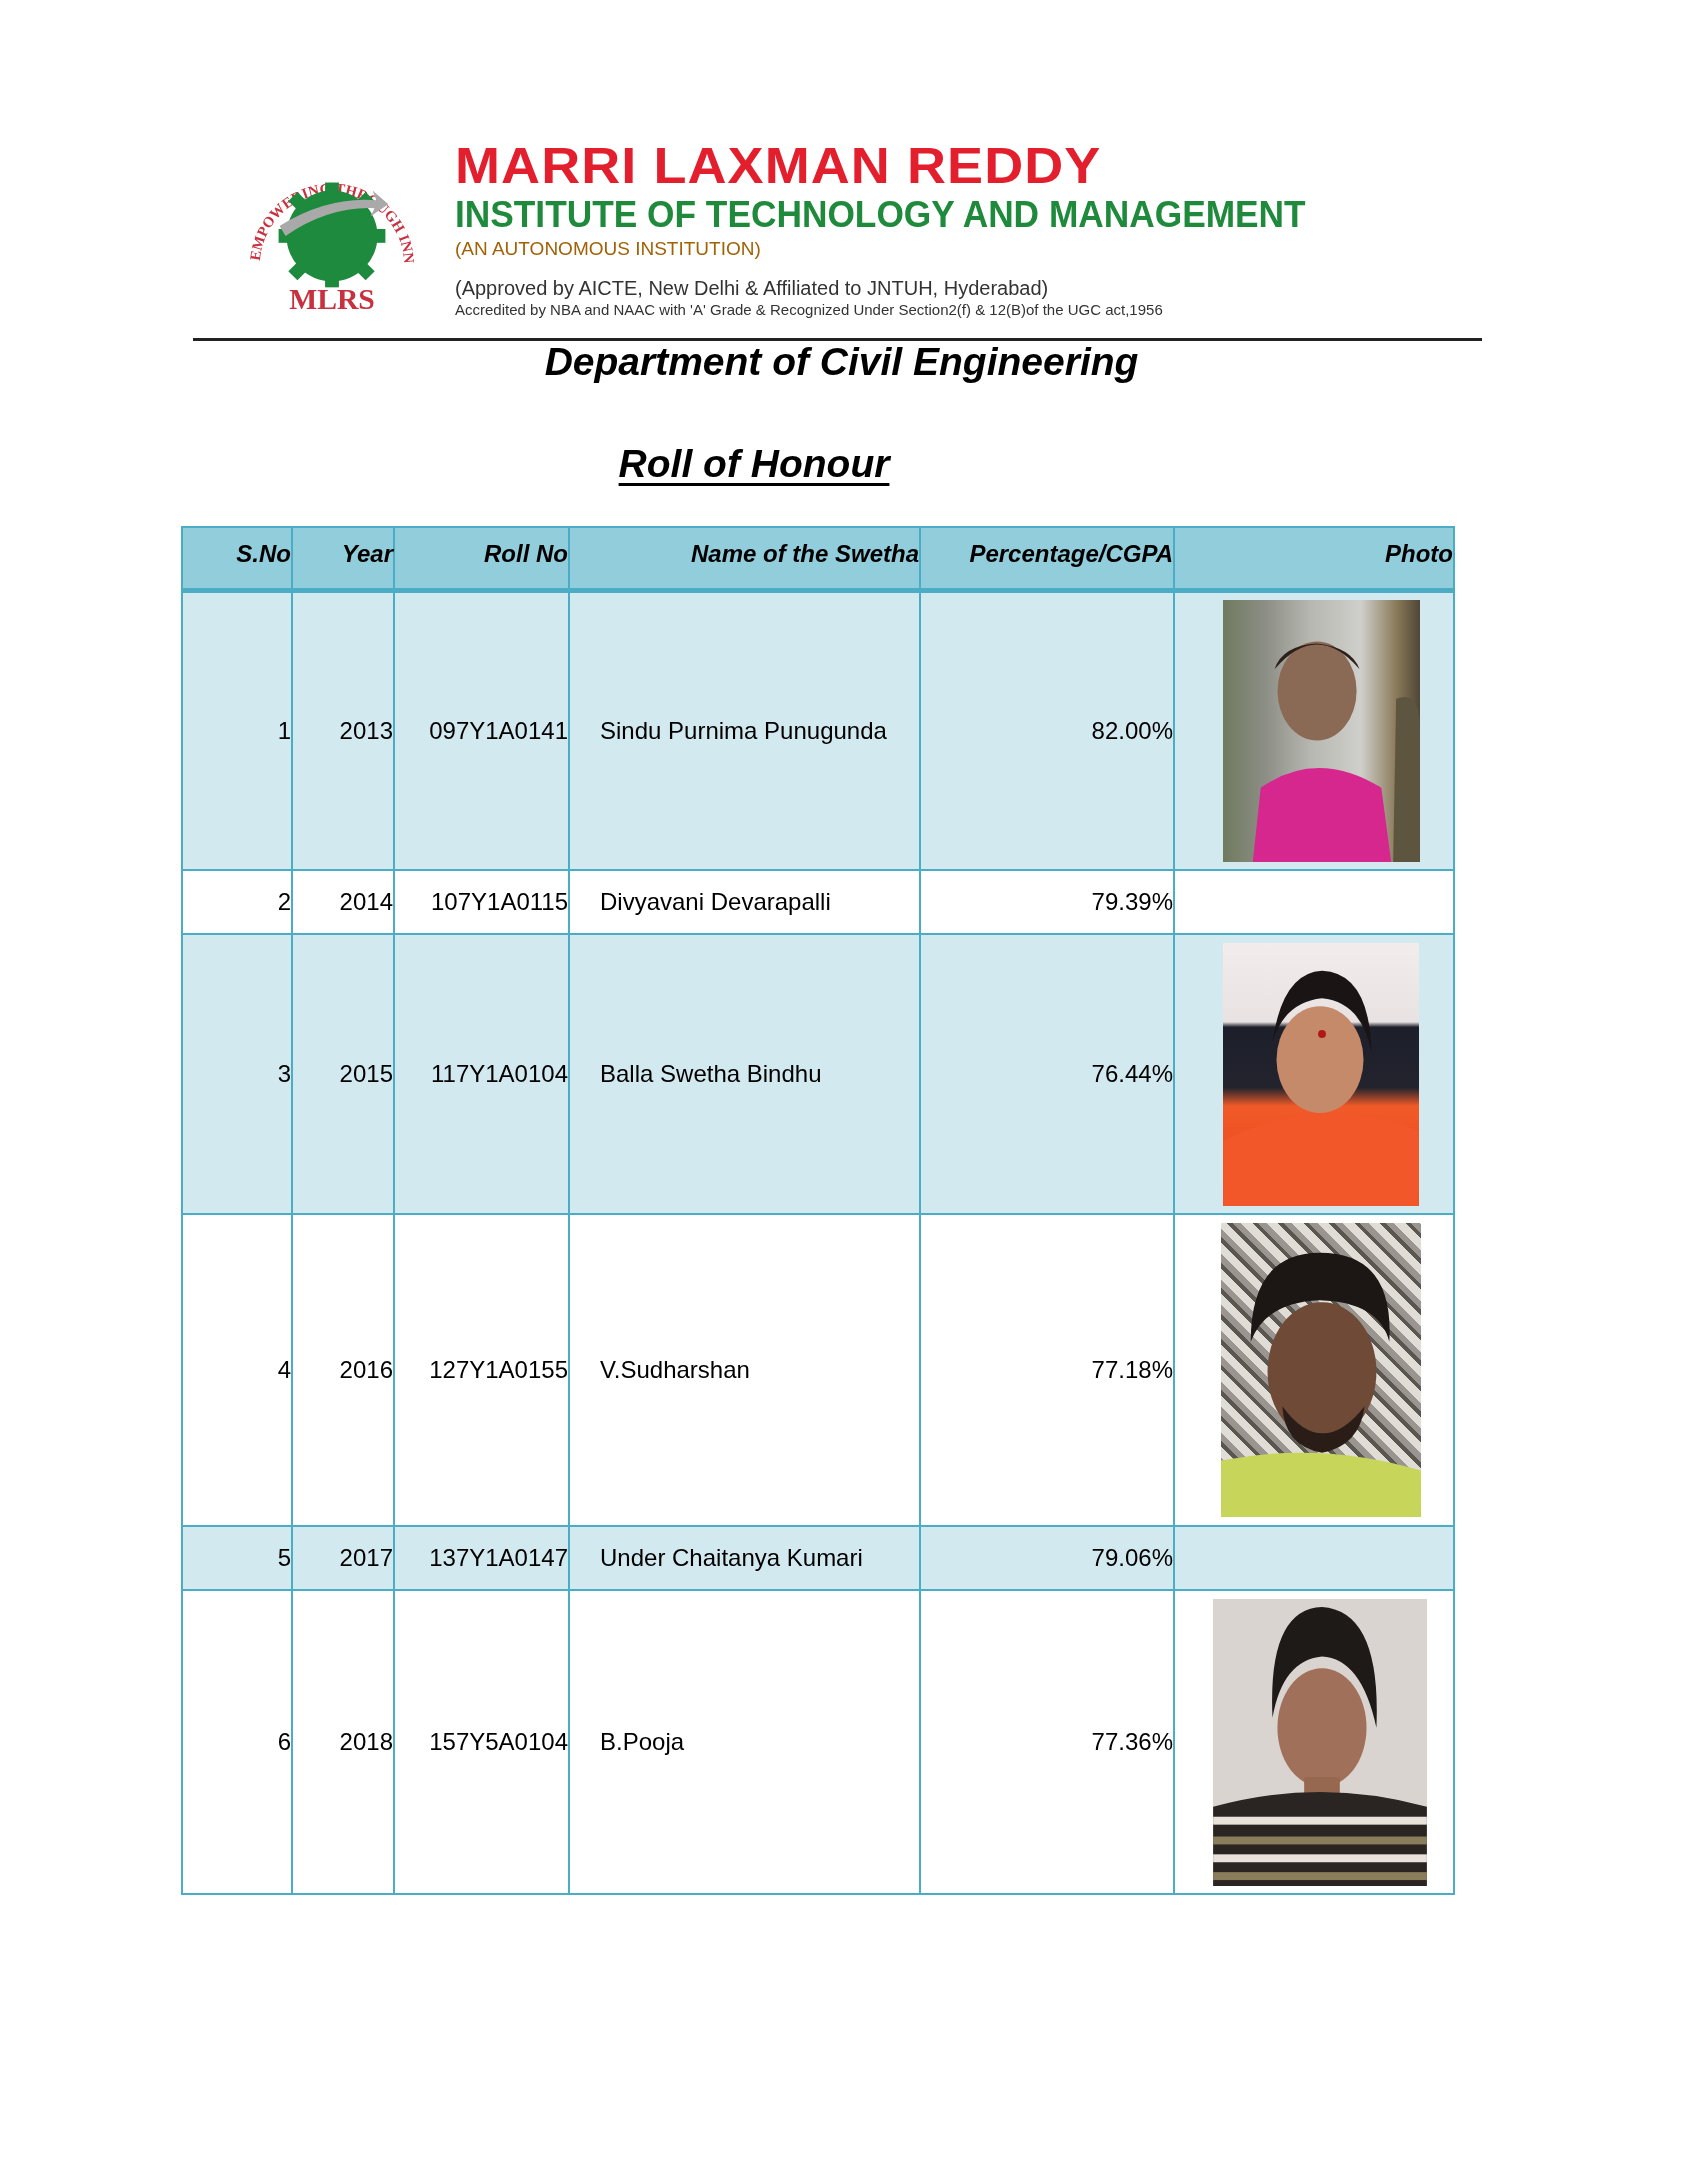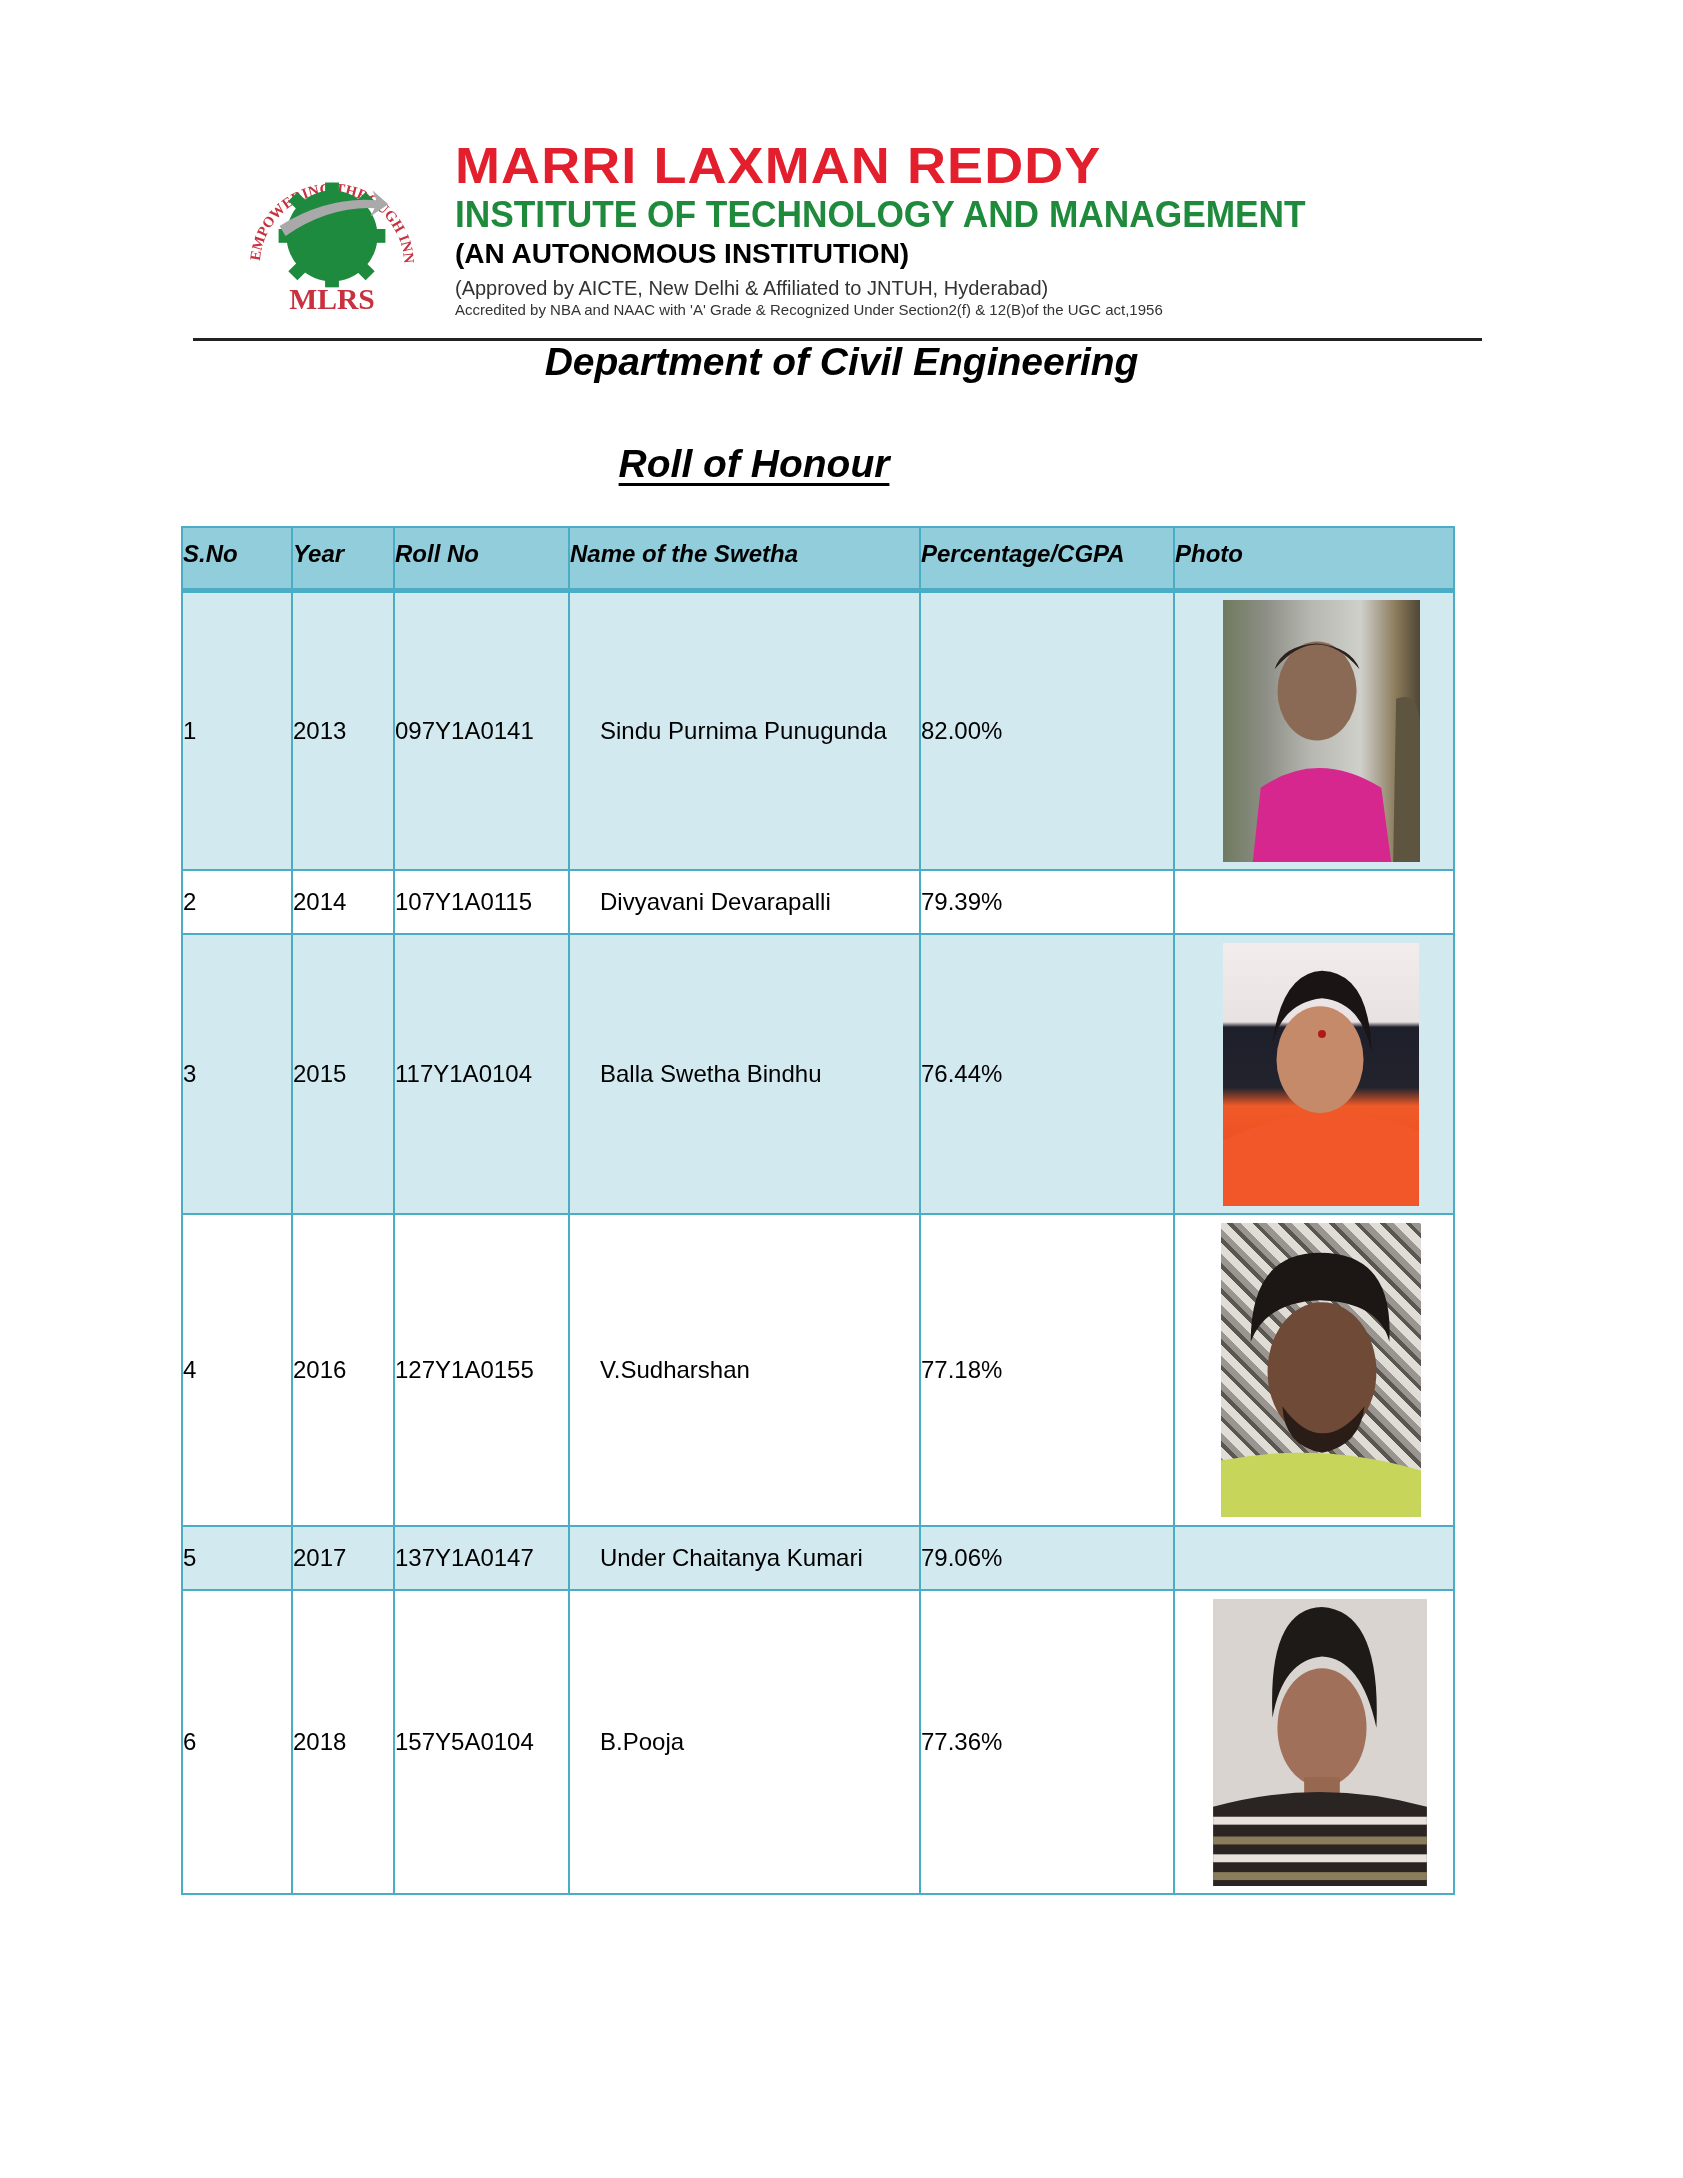--- a/index.html
+++ b/index.html
@@ -2,30 +2,30 @@
 <html><head>
 <meta charset="utf-8">
 <style>
   html, body { margin:0; padding:0; background:#ffffff; }
   body { width:1683px; height:2178px; position:relative; overflow:hidden; font-family:"Liberation Sans", sans-serif; color:#000; }
   .abs { position:absolute; }
   .logo { left:238px; top:139px; width:188px; height:178px; }
   .hdr-line { left:455px; white-space:nowrap; font-family:"Liberation Sans", sans-serif; }
   .inst-name { top:137px; font-size:50px; font-weight:bold; color:#e31e2d; letter-spacing:1px; transform:scaleX(1.08); transform-origin:left; }
   .inst-sub { top:194px; font-size:36px; font-weight:bold; color:#1f8a3c; transform:scaleX(0.98); transform-origin:left; }
-  .inst-auto { top:238px; font-size:28px; font-weight:bold; color:#000000; }
+  .inst-auto { top:238px; font-size:19px; font-weight:normal; color:#a16207; }
   .inst-appr { top:267px; font-size:20px; color:#333;margin-top:10px; }
   .inst-accr { top:301px; font-size:15px; color:#333; }
   .rule { left:193px; top:338px; width:1289px; height:3px; background:#222; }
   .dept { left:0; width:1683px; top:340px; text-align:center; font-size:39px; font-weight:bold; font-style:italic; }
   .roll { left:0; width:1508px; top:442px; text-align:center; font-size:39px; font-weight:bold; font-style:italic; }
   .roll span { text-decoration:underline; text-decoration-thickness:3px; text-underline-offset:6px; }
 
   table.honour { position:absolute; left:181px; top:526px; border-collapse:collapse; table-layout:fixed; width:1273px; }
-  table.honour th, table.honour td { border:2.5px solid #4bacc6; padding:0; text-align:left; vertical-align:middle; font-size:24px; }
+  table.honour th, table.honour td { border:2.5px solid #4bacc6; padding:0; text-align:right; vertical-align:middle; font-size:24px; }
   table.honour th { background:#92cddc; font-weight:bold; font-style:italic; height:63px; vertical-align:top; padding-top:12px; box-sizing:border-box; }
   table.honour thead tr { border-bottom:5px solid #4bacc6; }
   table.honour thead th { border-bottom:5px solid #4bacc6; }
   table.honour tr.alt td { background:#d2e9f0; }
   table.honour td.name { text-align:left; padding-left:30px; }
   .photo { margin:0 auto; display:block; position:relative; overflow:hidden; }
 </style>
 </head>
 <body>
 

